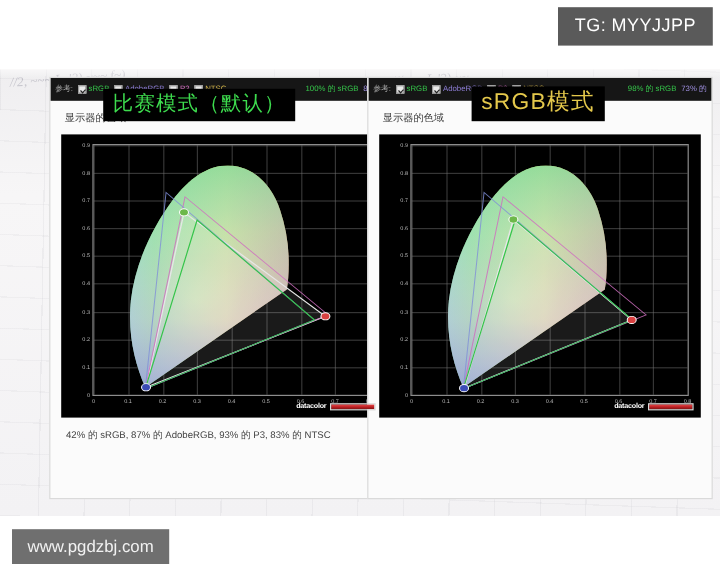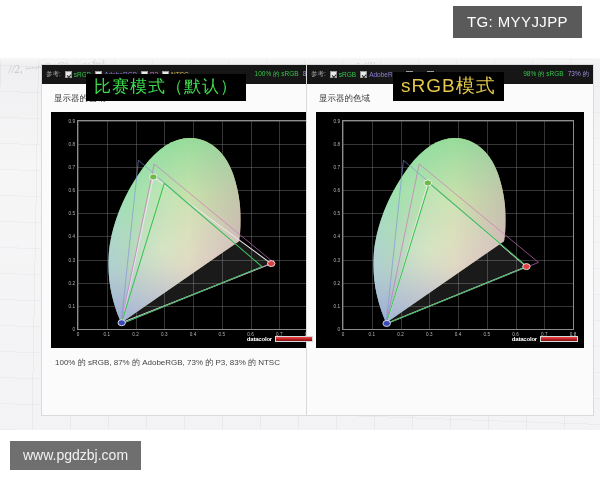--- a/index.html
+++ b/index.html
@@ -6,21 +6,21 @@
   html, body {
     width: 600px; height: 480px;
     background: #ffffff;
     font-family: "Liberation Sans", "DejaVu Sans", sans-serif;
     overflow: hidden;
   }
   #root { position: relative; width: 600px; height: 480px; background: #fff; }
 
   
   .tg-badge {
-    position: absolute; top: 6px; right: 18px;
+    position: absolute; top: 6px; right: 6px;
     background: #5a5a5a; color: #ffffff;
     font-size: 15px; letter-spacing: .4px;
     padding: 7px 14px 8px 14px;
     white-space: nowrap;
   }
 
   
   .watermark {
     position: absolute; left: 10px; bottom: 10px;
     background: #6f6f6f; color: #f2f2f2;
@@ -302,21 +302,21 @@
             <circle cx="152" cy="873" r="13" fill="#3a4bb5" stroke="#ffffff" stroke-width="3"></circle>
           </svg>
         </div>
 
         <div class="datacolor">
           <span class="dc-text">datacolor</span>
           <span class="dc-bar"></span>
         </div>
       </div>
 
-      <div class="result-line">100% 的 sRGB, 87% 的 AdobeRGB, 73% 的 P3, 83% 的 NTSC</div>
+      <div class="result-line">42% 的 sRGB, 87% 的 AdobeRGB, 93% 的 P3, 83% 的 NTSC</div>
     </div>
 
     <div class="panel right">
 
       <div class="toolbar">
         <span class="tb-label">参考:</span>
 
         <span class="tb-item">
           <span class="cbox"></span>
           <span class="tb-srgb">sRGB</span>

